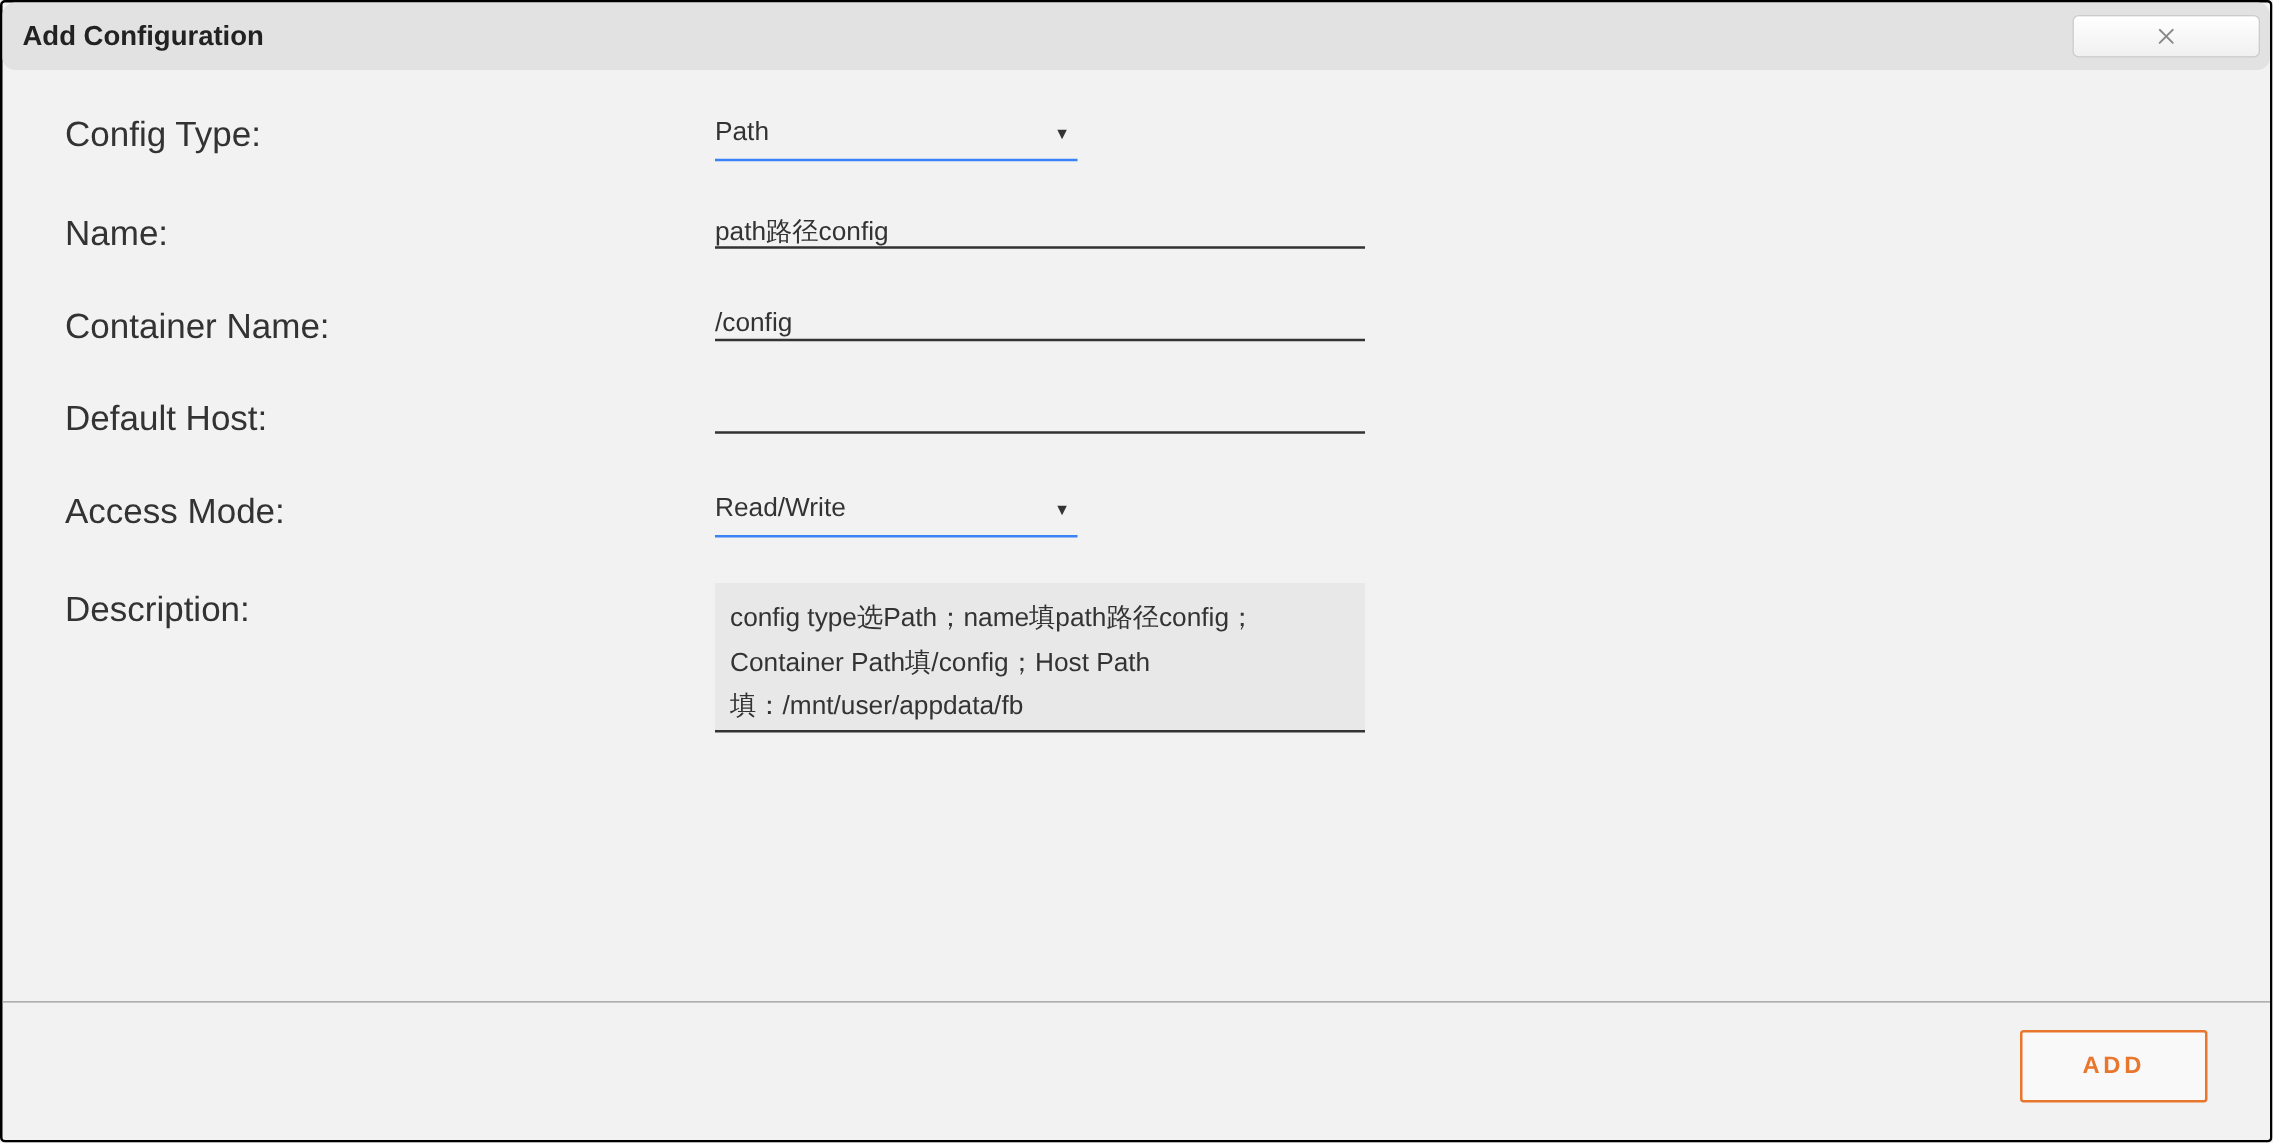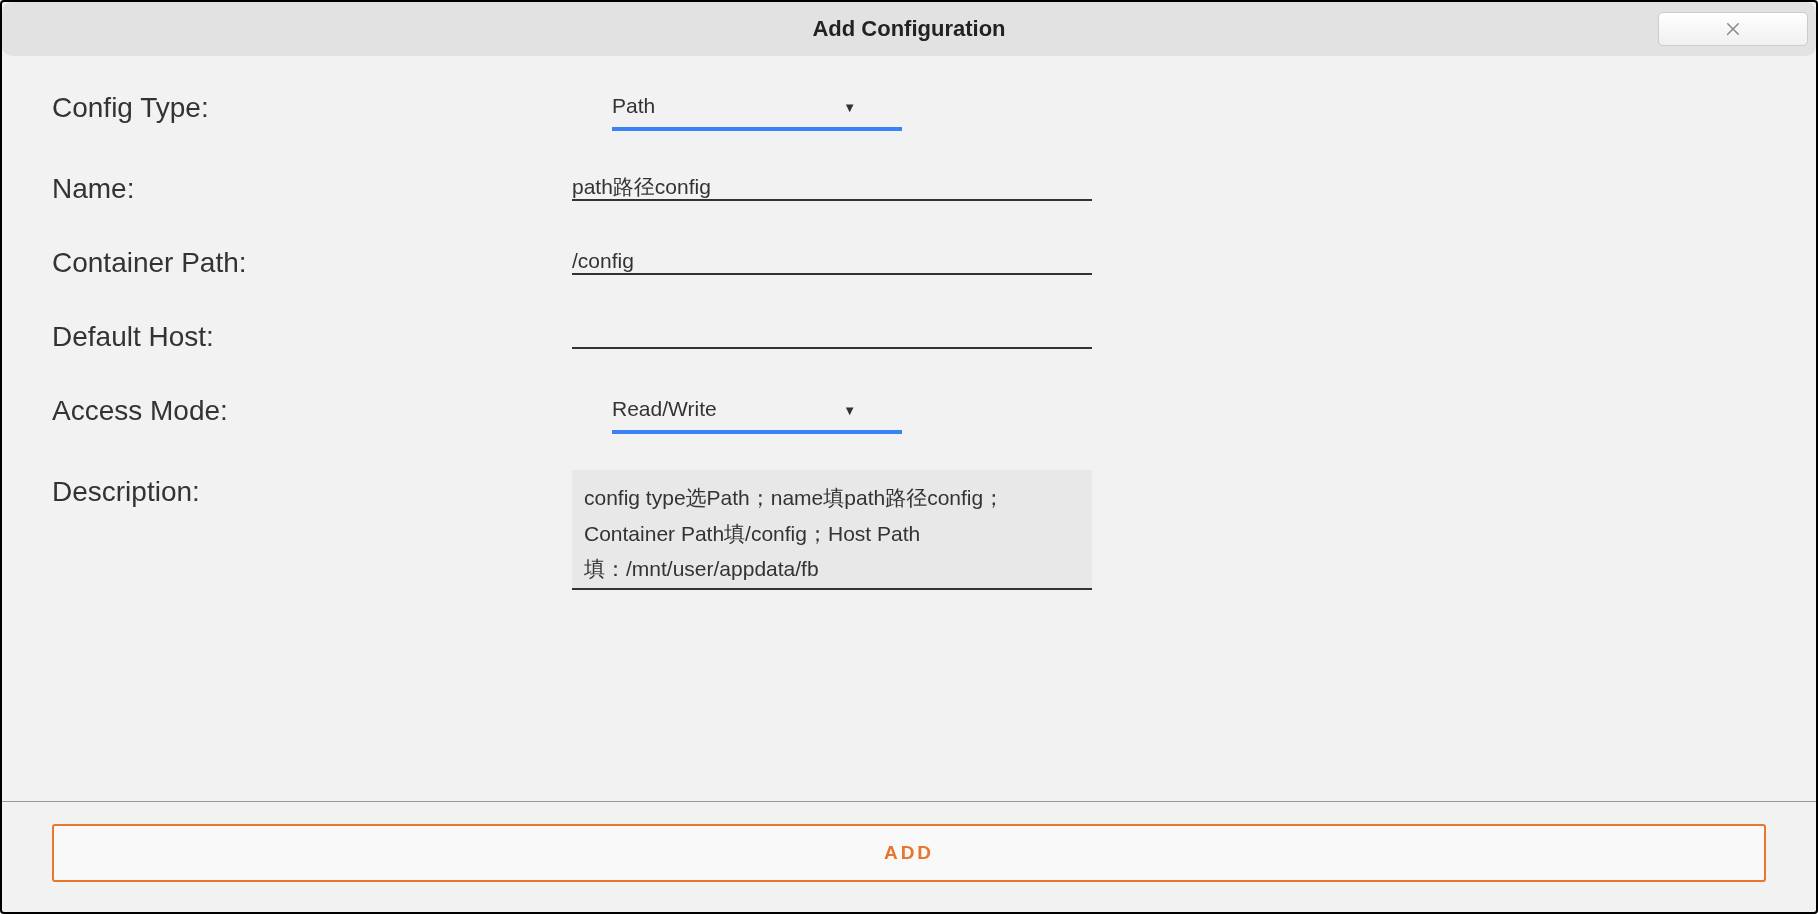--- a/index.html
+++ b/index.html
@@ -22,21 +22,21 @@
       border-radius: 4px;
       display: flex;
       flex-direction: column;
     }
     .dialog-header {
       background: #e2e2e2;
       padding: 14px 16px;
       position: relative;
       display: flex;
       align-items: center;
-      justify-content: center;
+      justify-content: flex-start;
       border-radius: 10px;
     }
     .dialog-title {
       font-size: 22px;
       font-weight: 700;
       color: #222;
       text-align: center;
     }
     .close-button {
       position: absolute;
@@ -83,26 +83,25 @@
       position: relative;
       width: 290px;
     }
     .select-input {
       width: 100%;
       font-size: 21px;
       color: #333;
       padding: 8px 30px 10px 0;
       background: transparent;
       border: none;
-      border-bottom: 4px solid #3b82f6;
+      border-bottom: 2px solid #3b82f6;
       appearance: none;
       -webkit-appearance: none;
       cursor: pointer;
       outline: none;
-      margin-left: 40px;
     }
     .select-arrow {
       position: absolute;
       right: 6px;
       top: 50%;
       transform: translateY(-60%);
       pointer-events: none;
       font-size: 13px;
       color: #333;
     }
@@ -129,21 +128,20 @@
       resize: none;
       font-family: inherit;
       height: 120px;
     }
     .dialog-footer {
       border-top: 1px solid #999;
       padding: 22px 50px 30px 50px;
       display: flex;
       justify-content: flex-end;
       gap: 24px;
-      flex-direction: column;
     }
     .btn {
       font-size: 19px;
       font-weight: 700;
       letter-spacing: 3px;
       padding: 16px 40px;
       border: 2px solid #e8762d;
       border-radius: 3px;
       background: #f9f9f9;
       color: #e8762d;
@@ -185,21 +183,21 @@
     </div>
 
     <div class="form-row">
       <div class="form-label">Name:</div>
       <div class="form-control">
         <input type="text" class="text-input" value="path路径config" style="">
       </div>
     </div>
 
     <div class="form-row">
-      <div class="form-label">Container Path:</div>
+      <div class="form-label">Container Name:</div>
       <div class="form-control">
         <input type="text" class="text-input" value="/config" style="">
       </div>
     </div>
 
 
     <div class="form-row">
       <div class="form-label">Default Host:</div>
       <div class="form-control">
         <input type="text" class="text-input" value="" style="">

